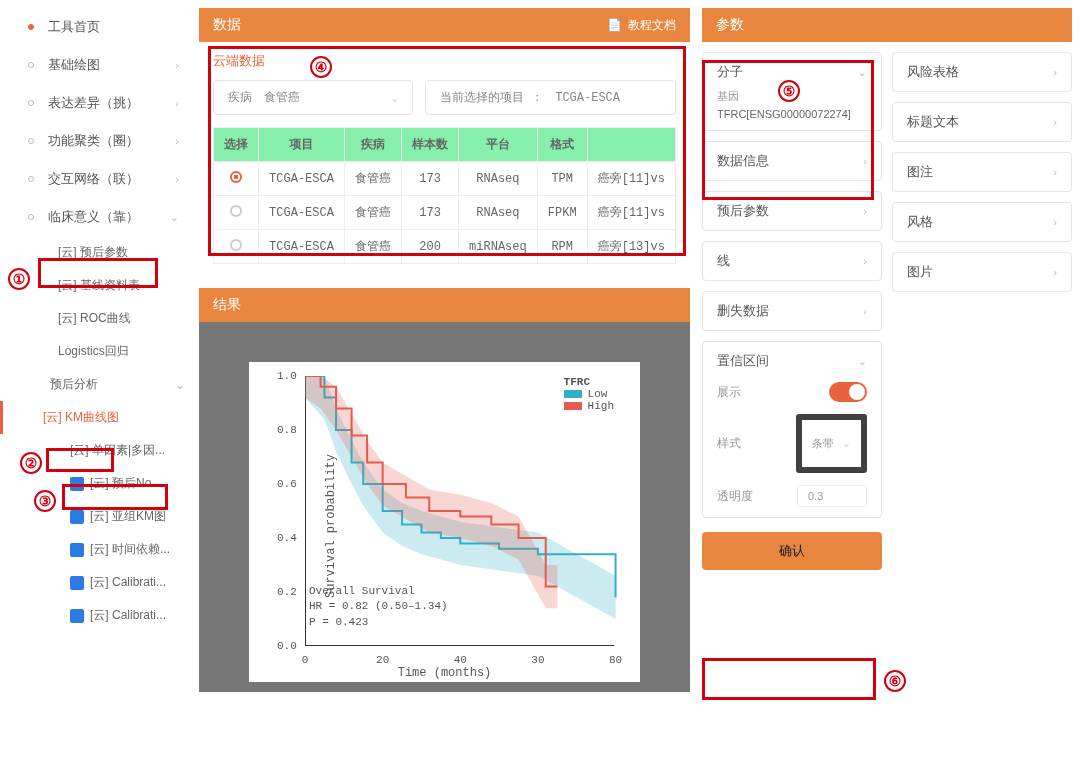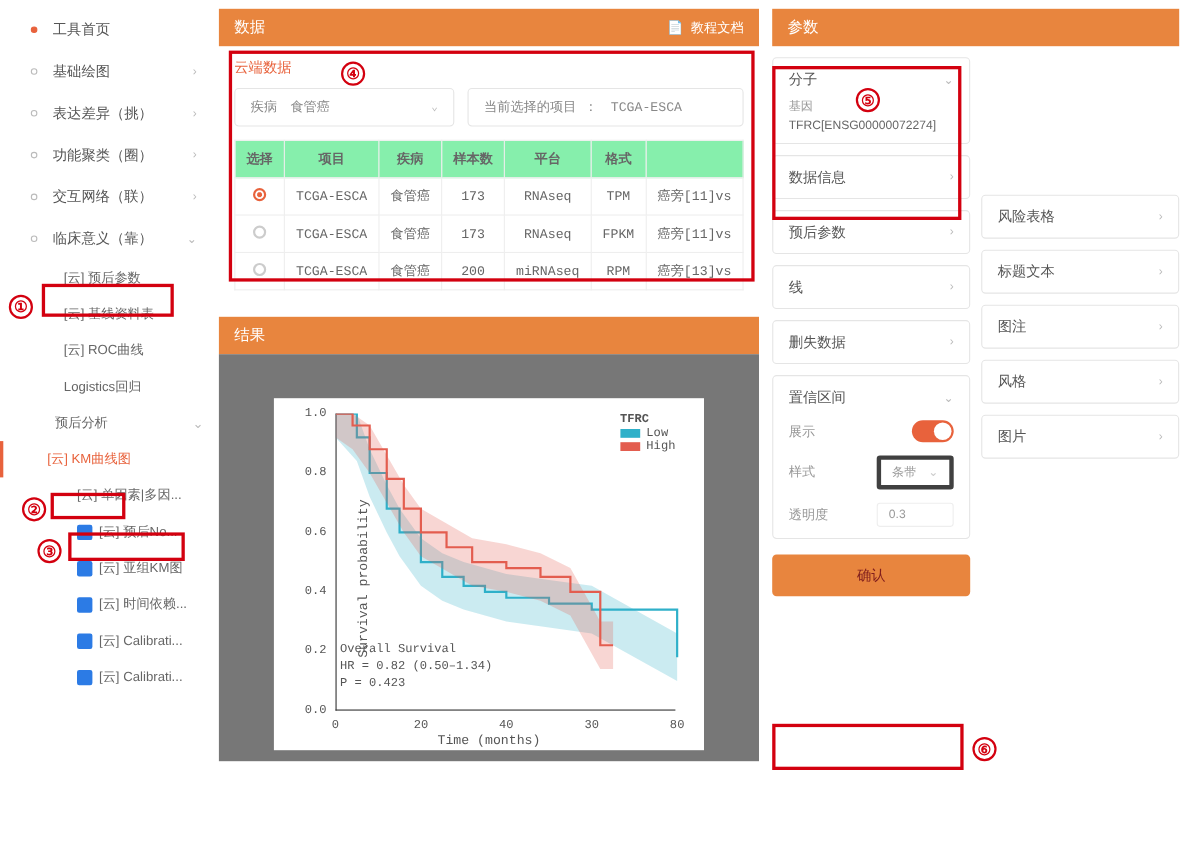--- a/index.html
+++ b/index.html
@@ -36,33 +36,33 @@
 .xlab { position: absolute; left: 50%; bottom: -4px; transform: translateX(-50%); font-size: 12px; }
 .ytick { position: absolute; left: 12px; font-size: 11px; transform: translateY(-50%); }
 .xtick { position: absolute; bottom: 10px; font-size: 11px; transform: translateX(-50%); }
 .legend-box { position: absolute; right: 10px; top: 0; font-size: 11px; }
 .legend-box .lg { display: flex; align-items: center; gap: 6px; }
 .sw { width: 18px; height: 8px; display: inline-block; }
 .annot { position: absolute; left: 44px; bottom: 46px; font-size: 11px; line-height: 1.4; }
 svg.km { position: absolute; left: 40px; top: 0; right: 10px; bottom: 30px; }
 .right { width: 370px; display: flex; flex-direction: column; gap: 10px; }
 .param-cols { display: flex; gap: 10px; }
-.pcol { flex: 1; display: flex; flex-direction: column; gap: 10px; justify-content: center; }
+.pcol { flex: 1; display: flex; flex-direction: column; gap: 10px; }
 .param-box { border: 1px solid #e5e5e5; border-radius: 4px; padding: 10px 14px; }
 .param-row { display: flex; align-items: center; font-size: 13px; color: #555; cursor: pointer; }
 .param-row .chev { margin-left: auto; color: #bbb; font-size: 11px; }
 .gene-label { font-size: 11px; color: #999; margin-top: 8px; }
 .gene-val { font-size: 11px; color: #666; margin-top: 4px; word-break: break-all; }
 .sub-fields { margin-top: 12px; display: flex; flex-direction: column; gap: 12px; font-size: 12px; color: #999; }
 .sub-fields .frow { display: flex; align-items: center; }
 .toggle { width: 38px; height: 20px; background: #e8623c; border-radius: 10px; position: relative; margin-left: auto; }
 .toggle::after { content: ''; position: absolute; right: 2px; top: 2px; width: 16px; height: 16px; background: #fff; border-radius: 50%; }
-.mini-sel { border: 4px solid #404040; padding: 4px 10px; border-radius: 3px; margin-left: auto; min-width: 70px; display: flex; align-items: center; gap: 8px; font-size: 11px; }
+.mini-sel { border: 6px solid #404040; padding: 16px 10px; border-radius: 3px; margin-left: auto; min-width: 70px; display: flex; align-items: center; gap: 8px; font-size: 11px; }
 .mini-inp { border: 1px solid #eee; padding: 4px 10px; border-radius: 3px; margin-left: auto; width: 70px; font-size: 11px; color: #999; }
-.confirm-btn { background: #e8853e; color: #7f1d1d; text-align: center; padding: 10px; border-radius: 4px; cursor: pointer; margin-top: 4px; }
+.confirm-btn { background: #e8853e; color: #0f172a; text-align: center; padding: 10px; border-radius: 4px; cursor: pointer; margin-top: 4px; }
 .red-box { border: 3px solid #d3000f; position: absolute; pointer-events: none; }
 .red-num { position: absolute; width: 22px; height: 22px; border: 2px solid #d3000f; border-radius: 50%; color: #d3000f; font-weight: bold; font-size: 14px; display: flex; align-items: center; justify-content: center; background: #fff; pointer-events: none; }
 </style>
 </head>
 <body>
 
 <div class="layout">
 
   <div class="sidebar">
     <div id="side-top">

